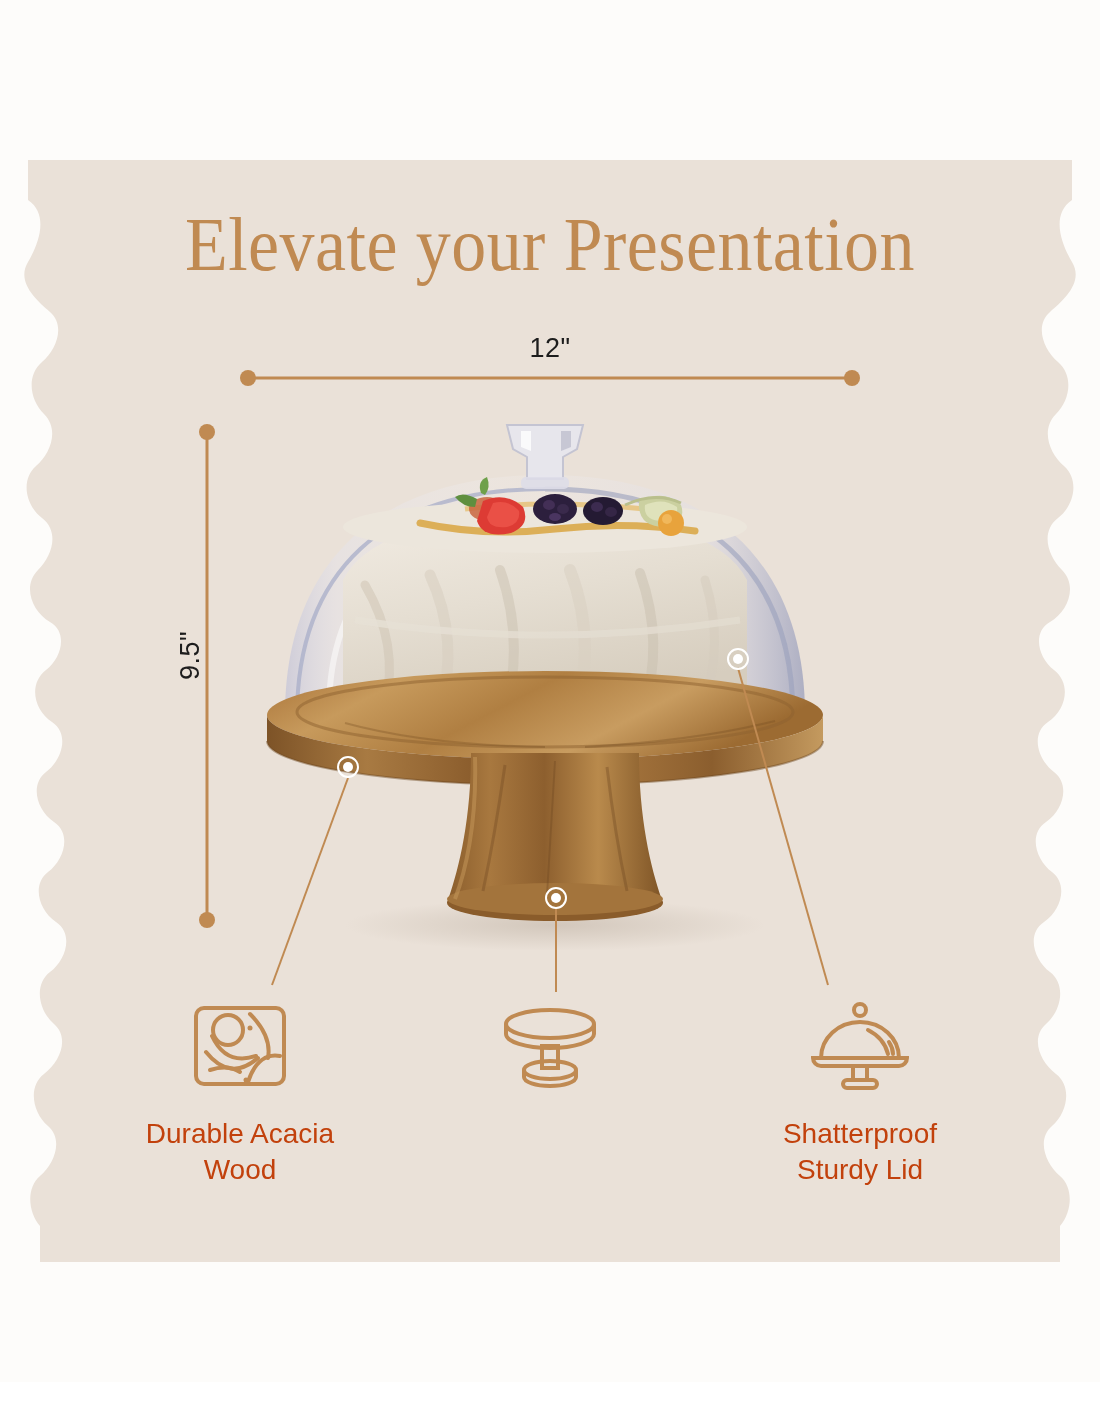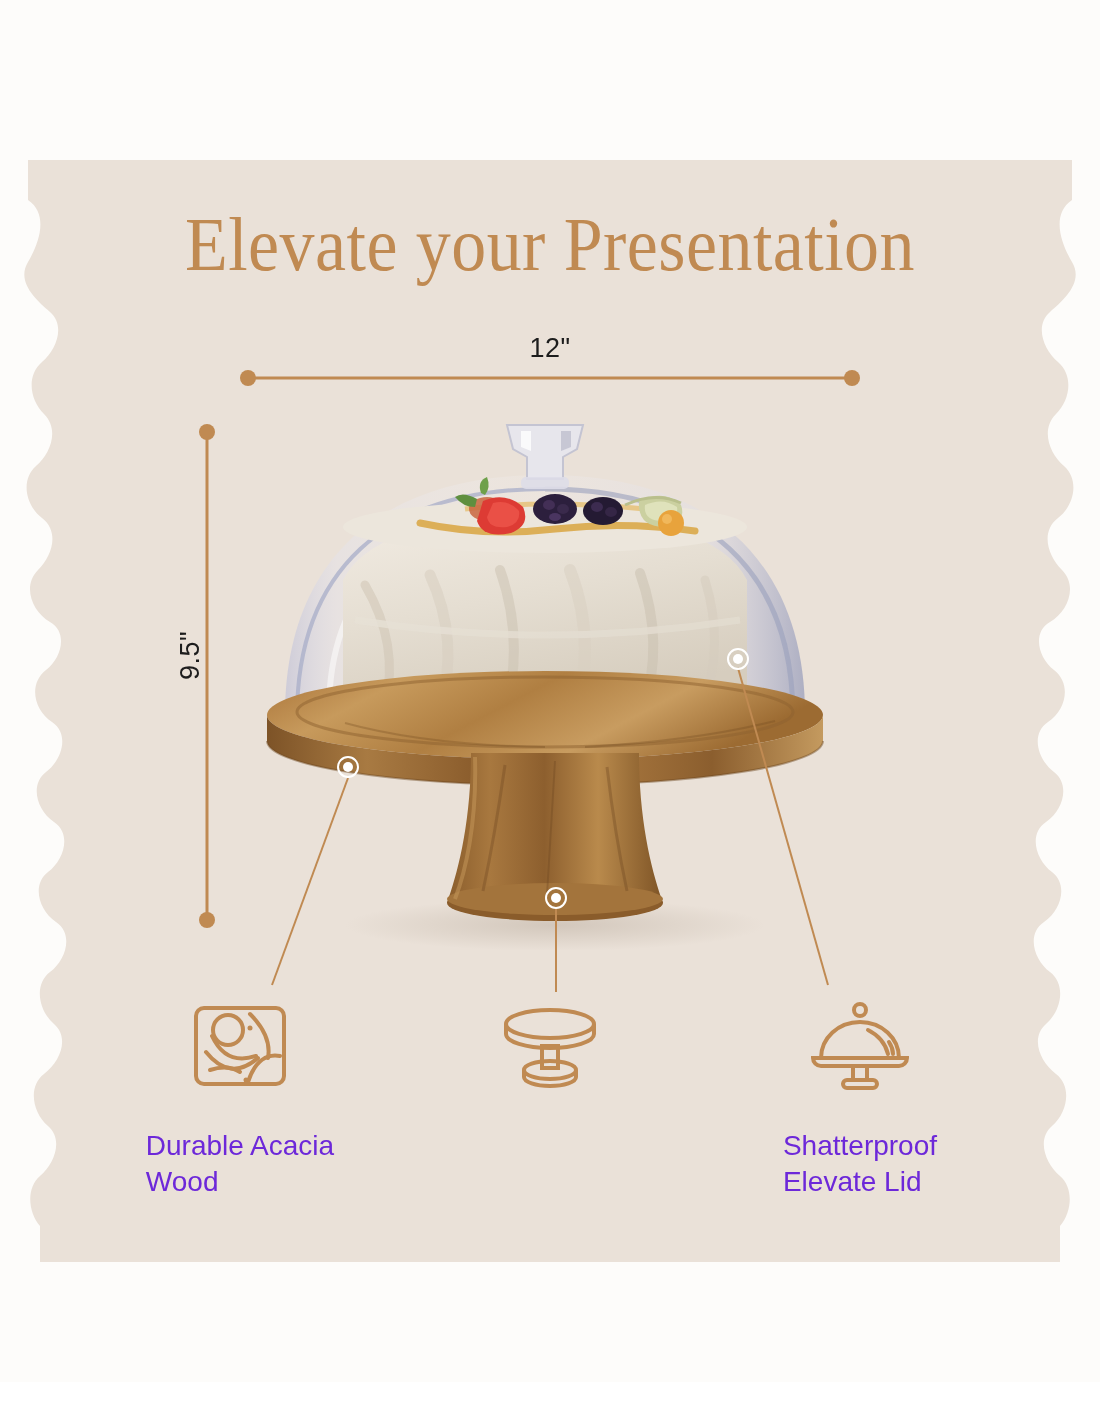--- a/index.html
+++ b/index.html
@@ -113,23 +113,23 @@
     flex-direction: column;
     align-items: center;
   }
   .feature-icon {
     height: 92px;
     display: flex;
     align-items: center;
     justify-content: center;
   }
   .feature-caption {
-    margin-top: 36px;
-    text-align: left;
-    color: #6d28d9;
+    margin-top: 24px;
+    text-align: center;
+    color: #c2410c;
     font-size: 28px;
     line-height: 1.28;
     font-family: "Liberation Sans", sans-serif;
     white-space: pre-line;
   }
 </style>
 </head>
 <body>
 
 <div id="canvas">
@@ -364,18 +364,18 @@
           <circle cx="55" cy="10" r="6" fill="none" stroke="#c08a52" stroke-width="4"></circle>
           <path d="M 16 58 a 39 36 0 0 1 78 0 z" fill="none" stroke="#c08a52" stroke-width="4"></path>
           <path d="M 8 58 h 94 a 8 8 0 0 1 -8 8 H 16 a 8 8 0 0 1 -8 -8 z" fill="none" stroke="#c08a52" stroke-width="4"></path>
           <path d="M 63 30 q 16 8 20 24" fill="none" stroke="#c08a52" stroke-width="4" stroke-linecap="round"></path>
           <path d="M 84 42 q 4 6 4 12" fill="none" stroke="#c08a52" stroke-width="4" stroke-linecap="round"></path>
           <path d="M 48 66 v 14 M 62 66 v 14" fill="none" stroke="#c08a52" stroke-width="4"></path>
           <rect x="38" y="80" width="34" height="8" rx="4" fill="none" stroke="#c08a52" stroke-width="4"></rect>
         </svg>
       </div>
       <div class="feature-caption">Shatterproof
-Elevate Lid</div>
+Sturdy Lid</div>
     </div>
 
   </div>
 
 </div>
 
 </body></html>

